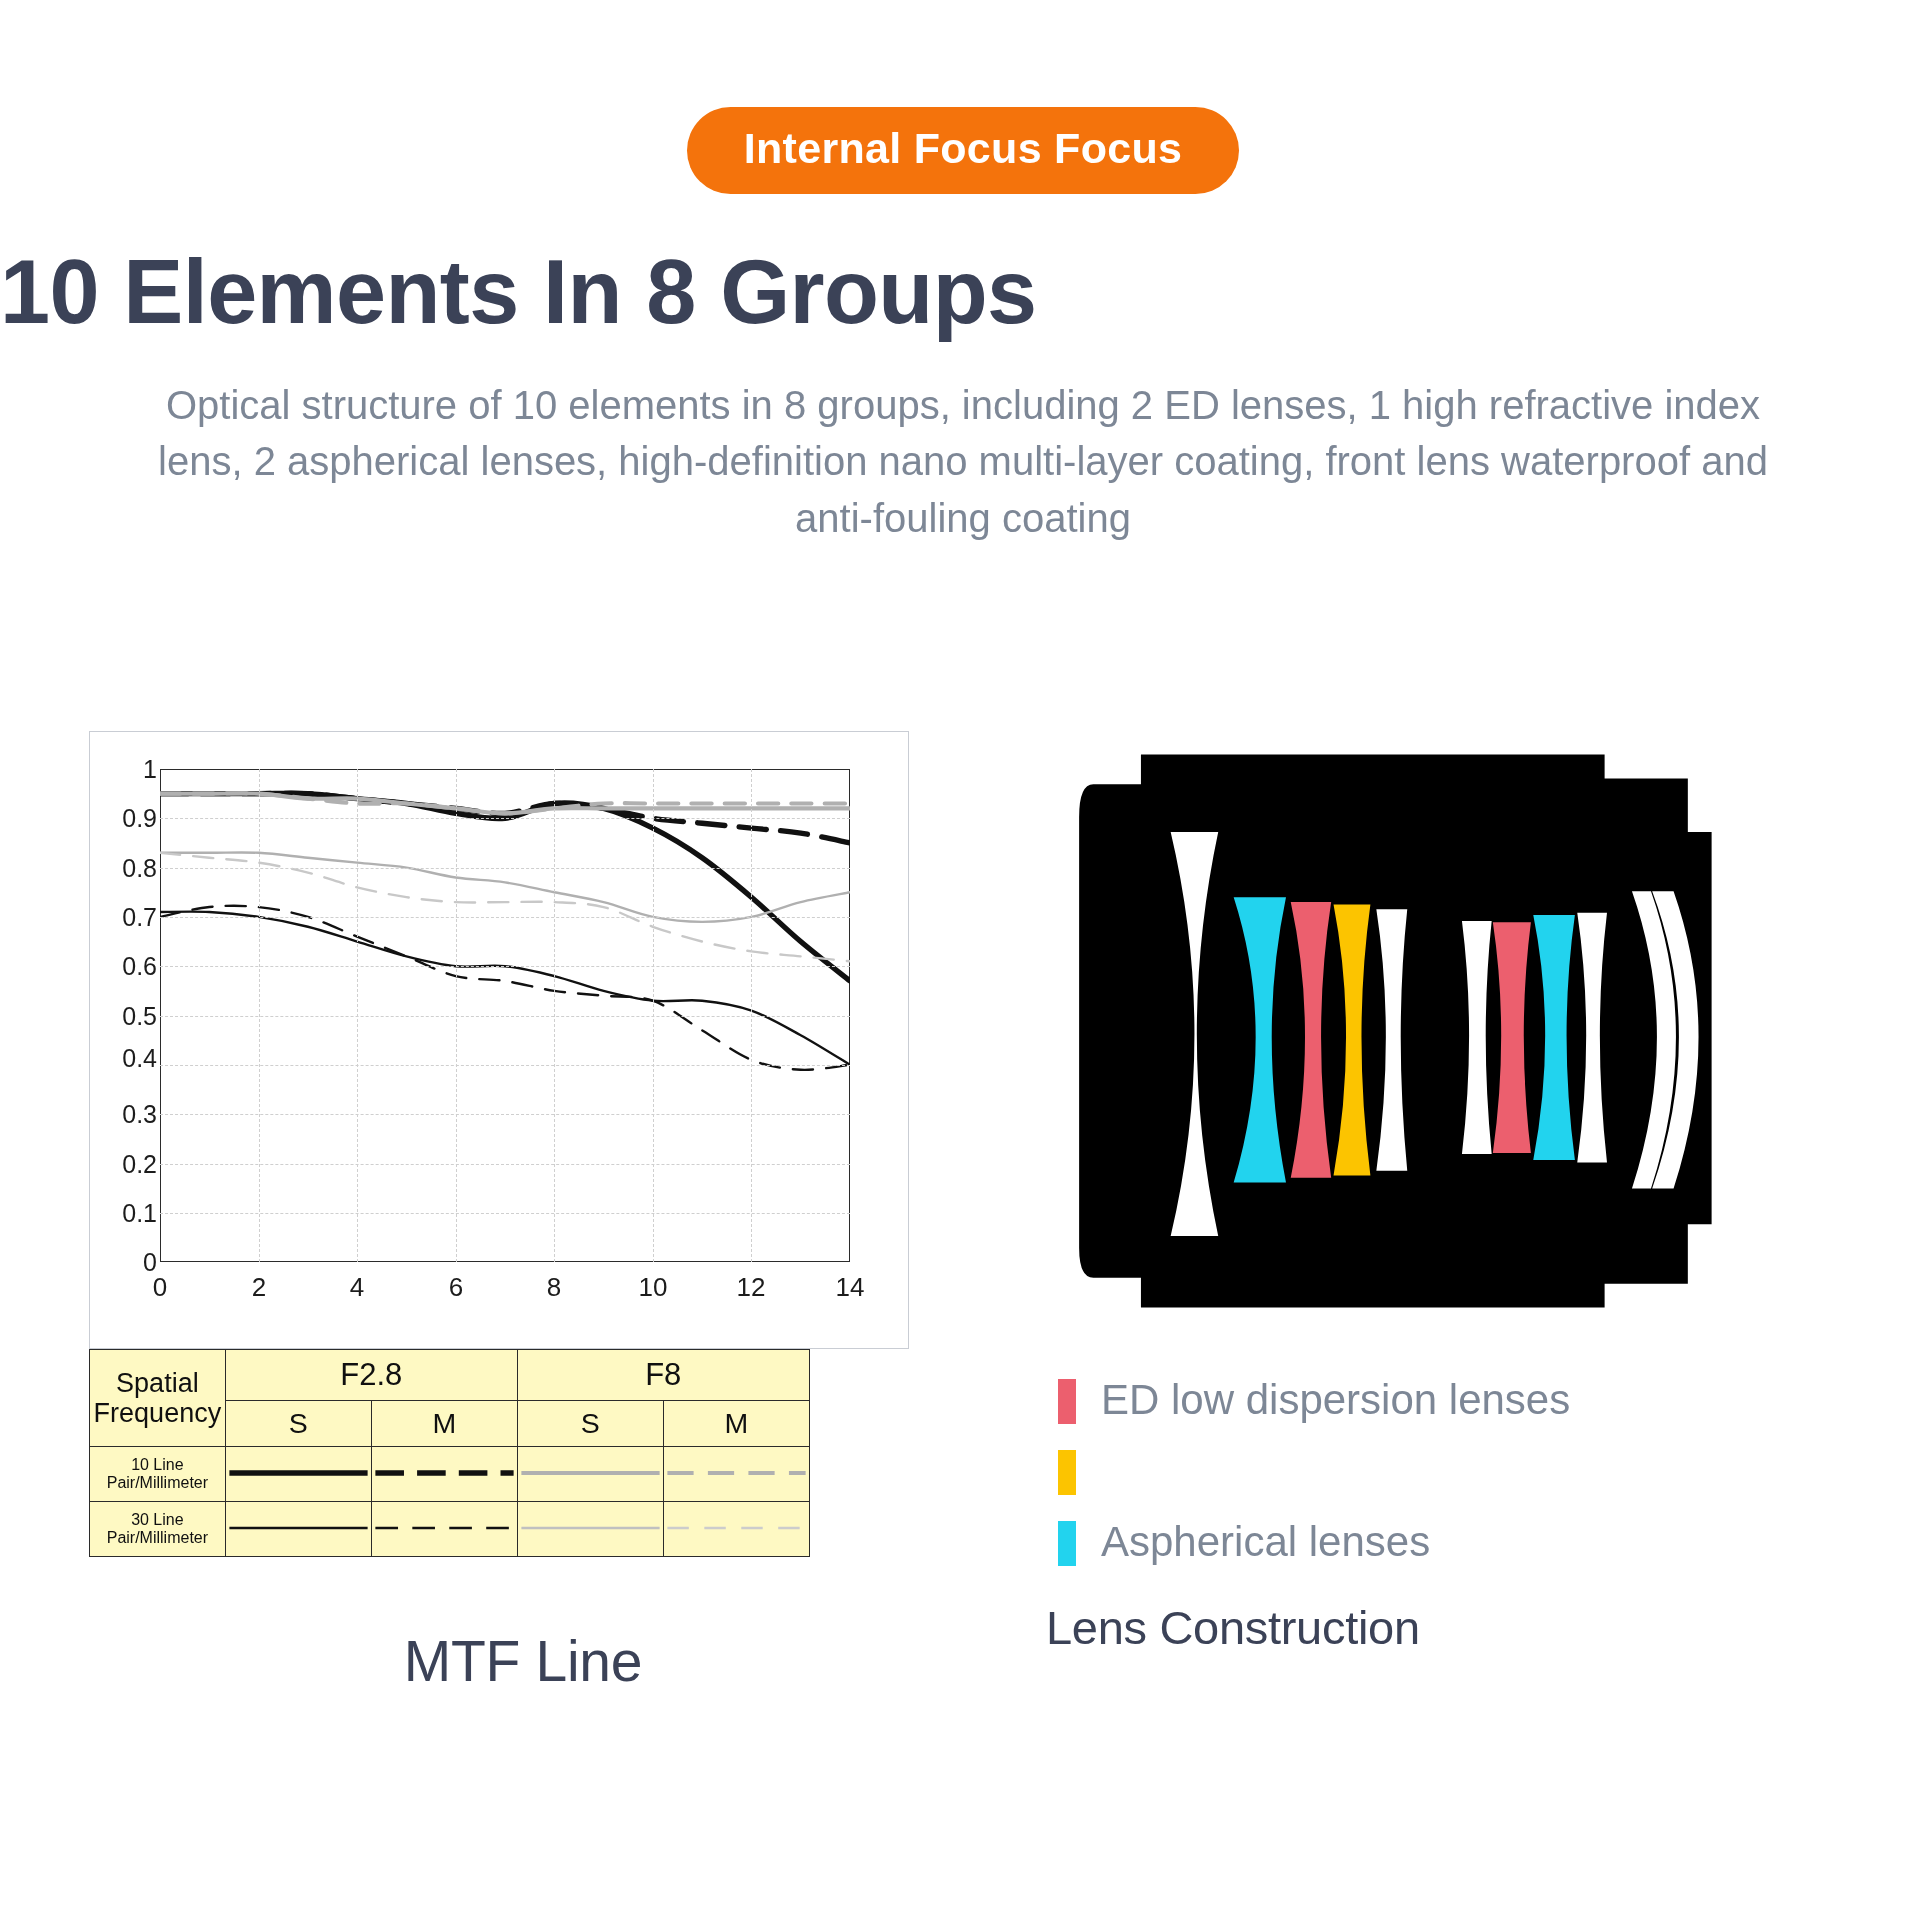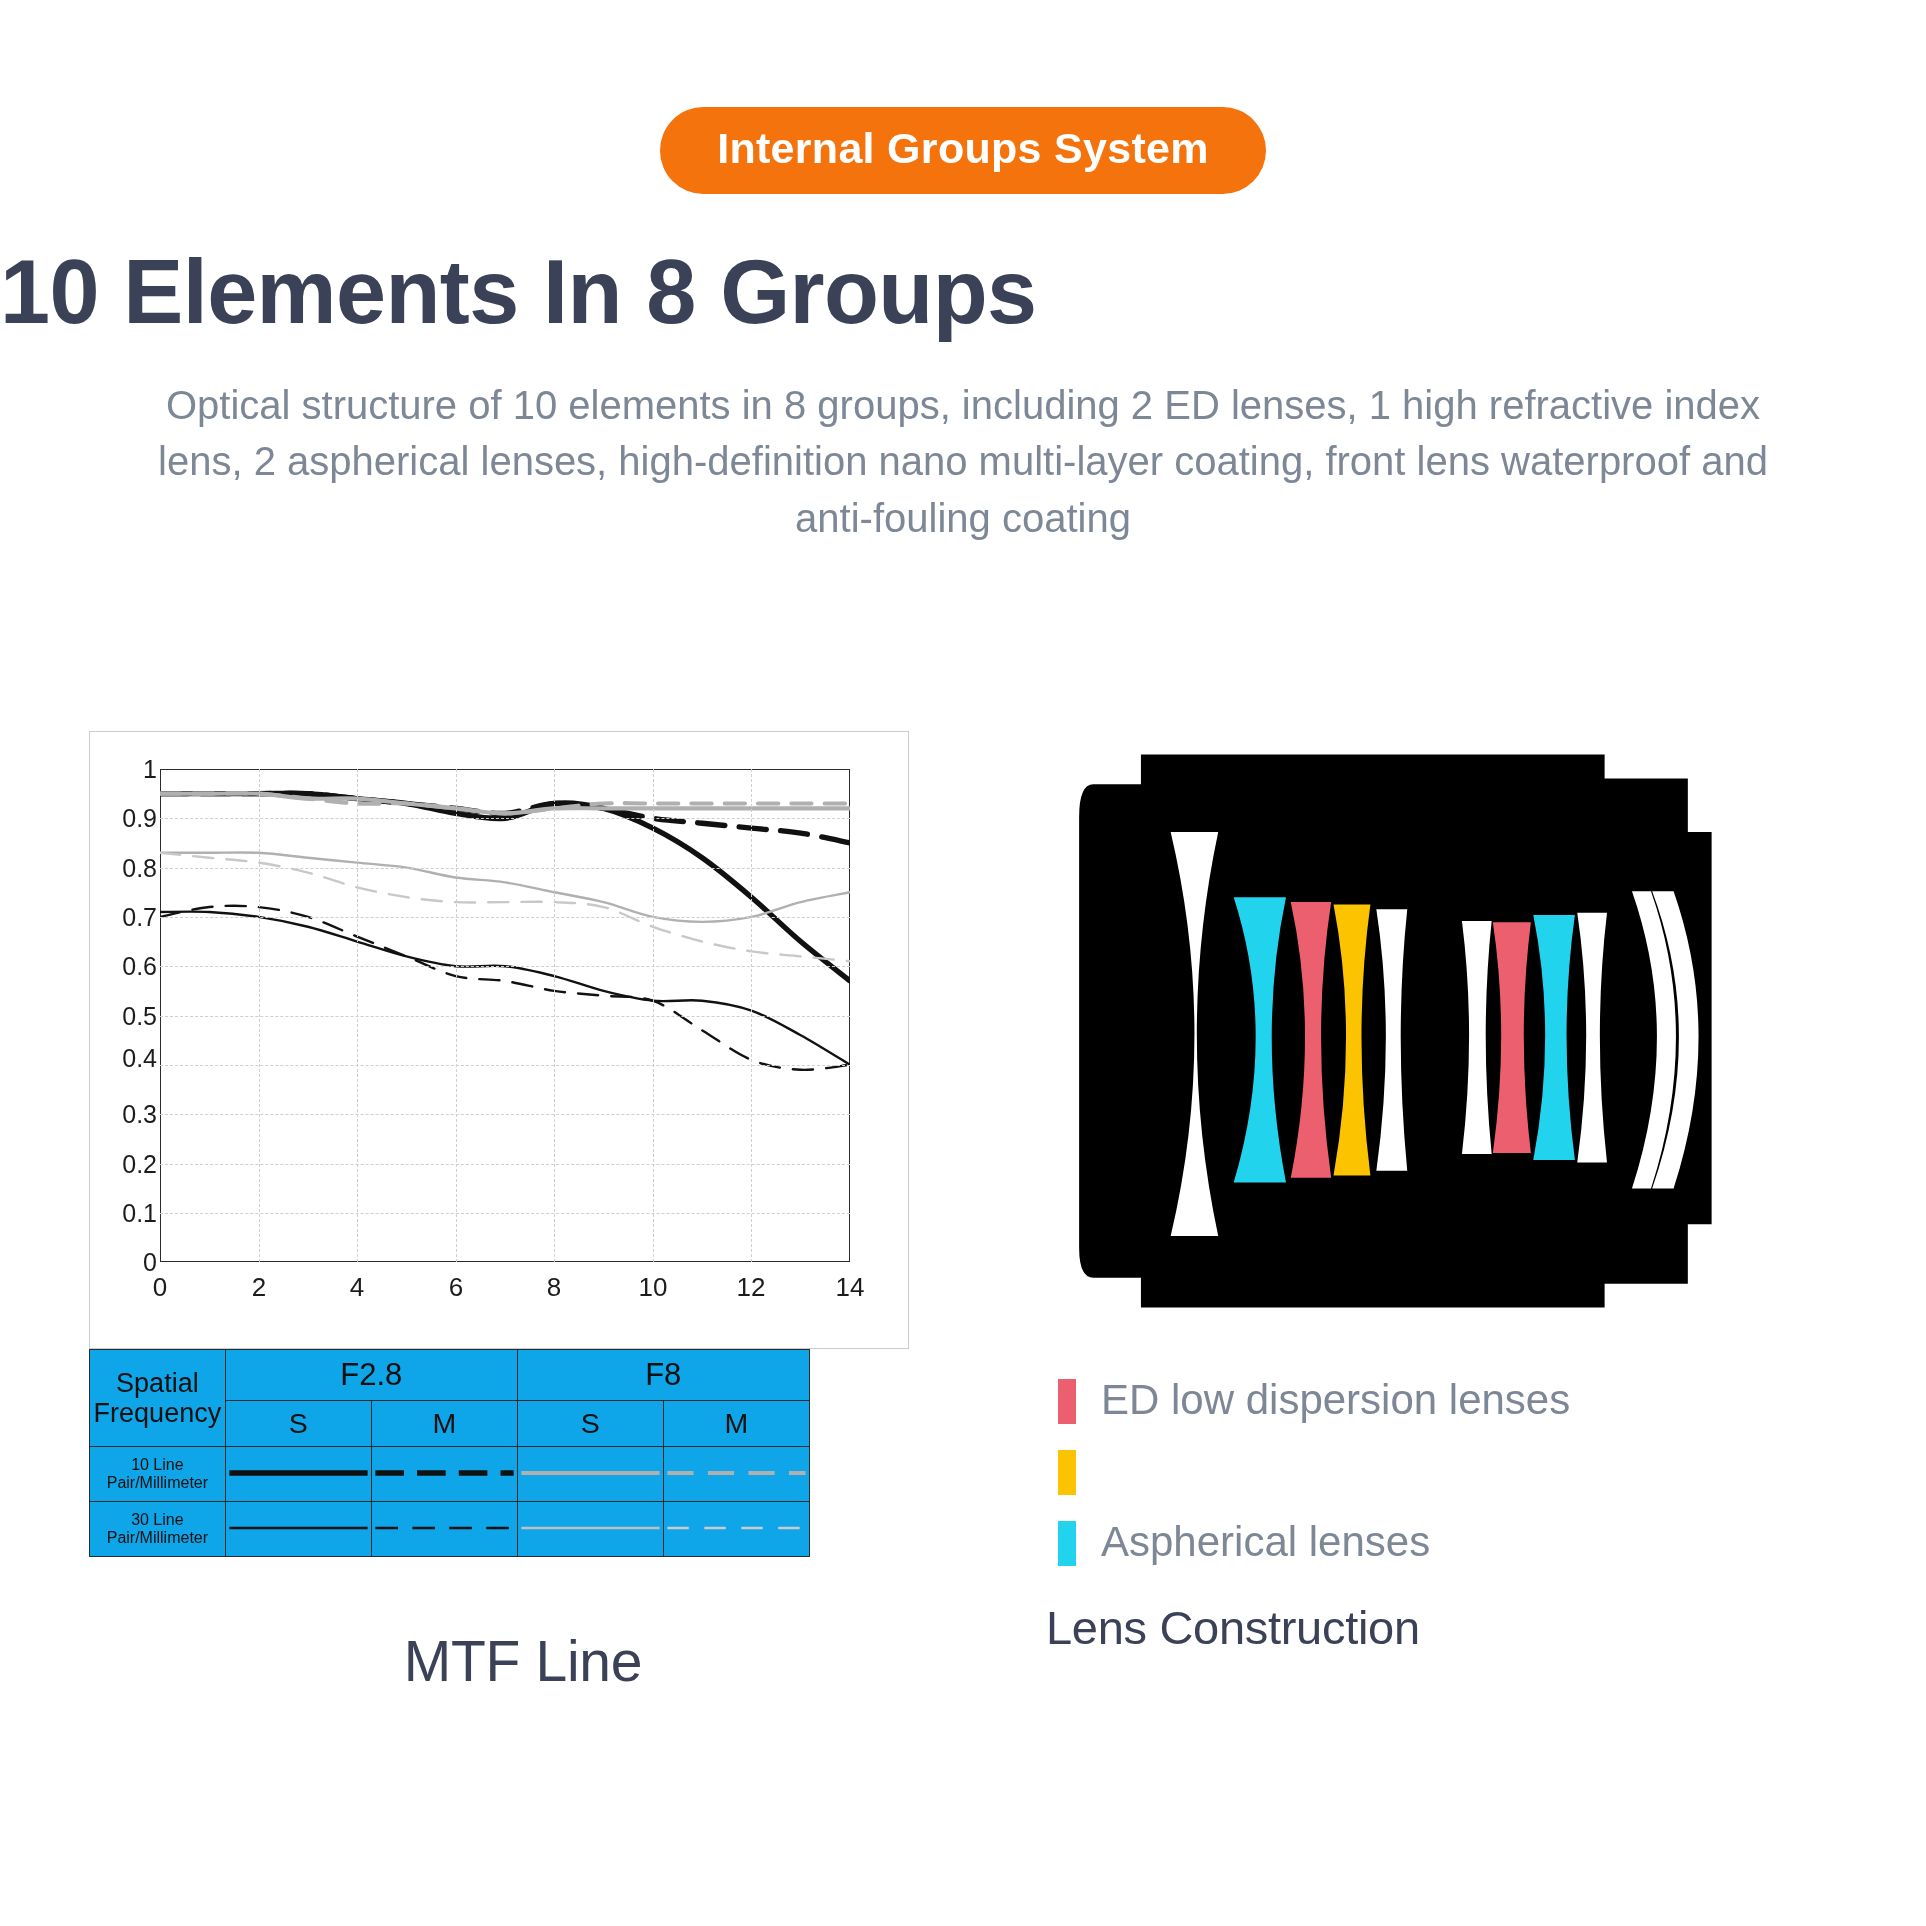--- a/index.html
+++ b/index.html
@@ -116,21 +116,21 @@
   }
   .gridv { width: 0; border-left: 1.2px dashed #cfcfcf; top: 0; bottom: 0; }
   .gridh { height: 0; border-top: 1.2px dashed #cfcfcf; left: 0; right: 0; }
 
   
   .mtf-table {
     width: 701px;
     border-collapse: collapse;
     margin-top: 0px;
     border: 1.8px solid #2b2b2b;
-    background: #0ea5e9;
+    background: #fef9c3;
   }
   .mtf-table td, .mtf-table th {
     border: 1.8px solid #2b2b2b;
     text-align: center;
     vertical-align: middle;
     color: #101010;
     font-weight: normal;
   }
   .th-sf {
     font-size: 27px;
@@ -185,21 +185,21 @@
     margin-left: 0px;
     letter-spacing: -0.3px;
   }
 </style>
 </head>
 <body>
 
 <div class="page">
 
   <div class="badge-row">
-    <span class="badge">Internal Groups System</span>
+    <span class="badge">Internal Focus Focus</span>
   </div>
   <div class="headline">10 Elements In 8 Groups</div>
   <div class="subtext">Optical structure of 10 elements in 8 groups, including 2 ED lenses, 1 high refractive index lens, 2 aspherical lenses, high-definition nano multi-layer coating, front lens waterproof and anti-fouling coating</div>
 
   <div class="columns">
 
     <div class="col-left">
       <div class="mtf-box">
         <div class="plot" id="plot">
           <div class="plot-frame"></div>

